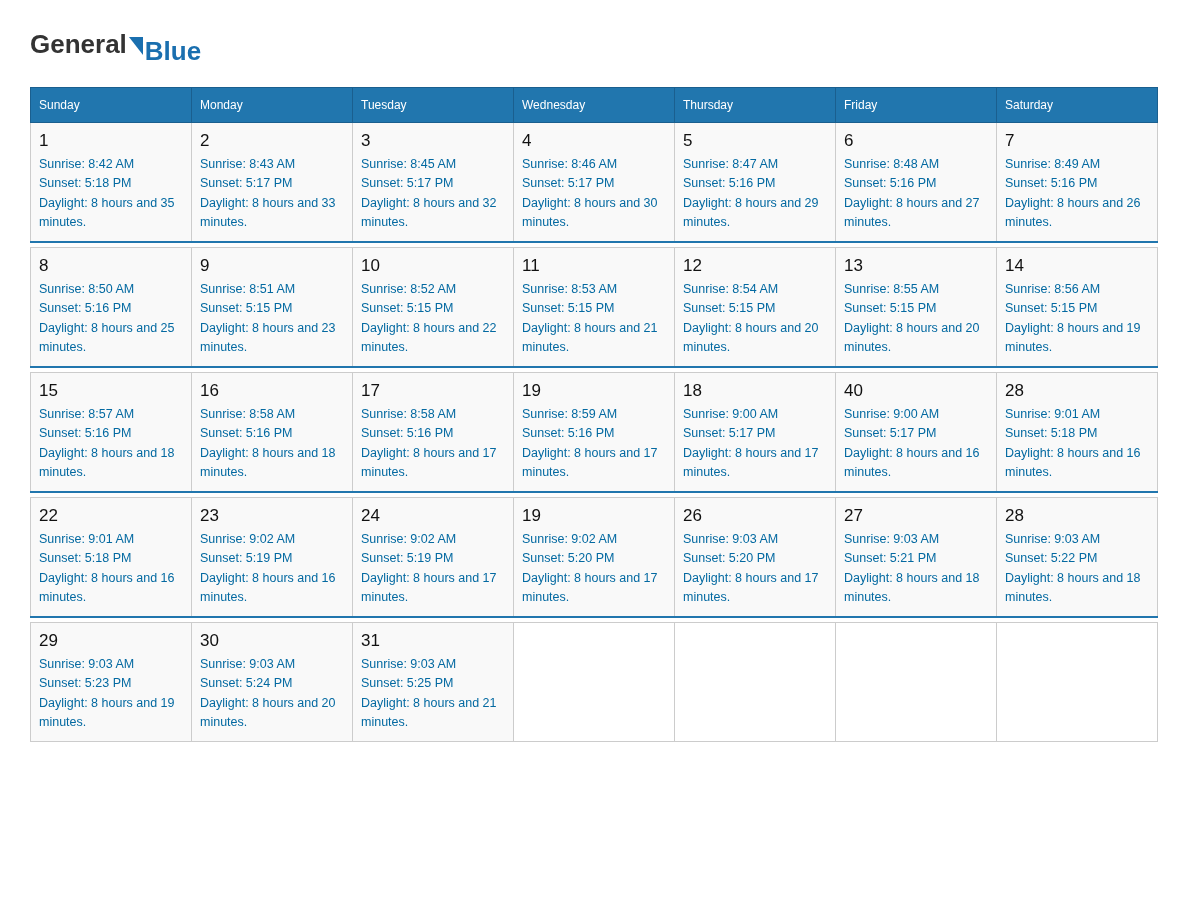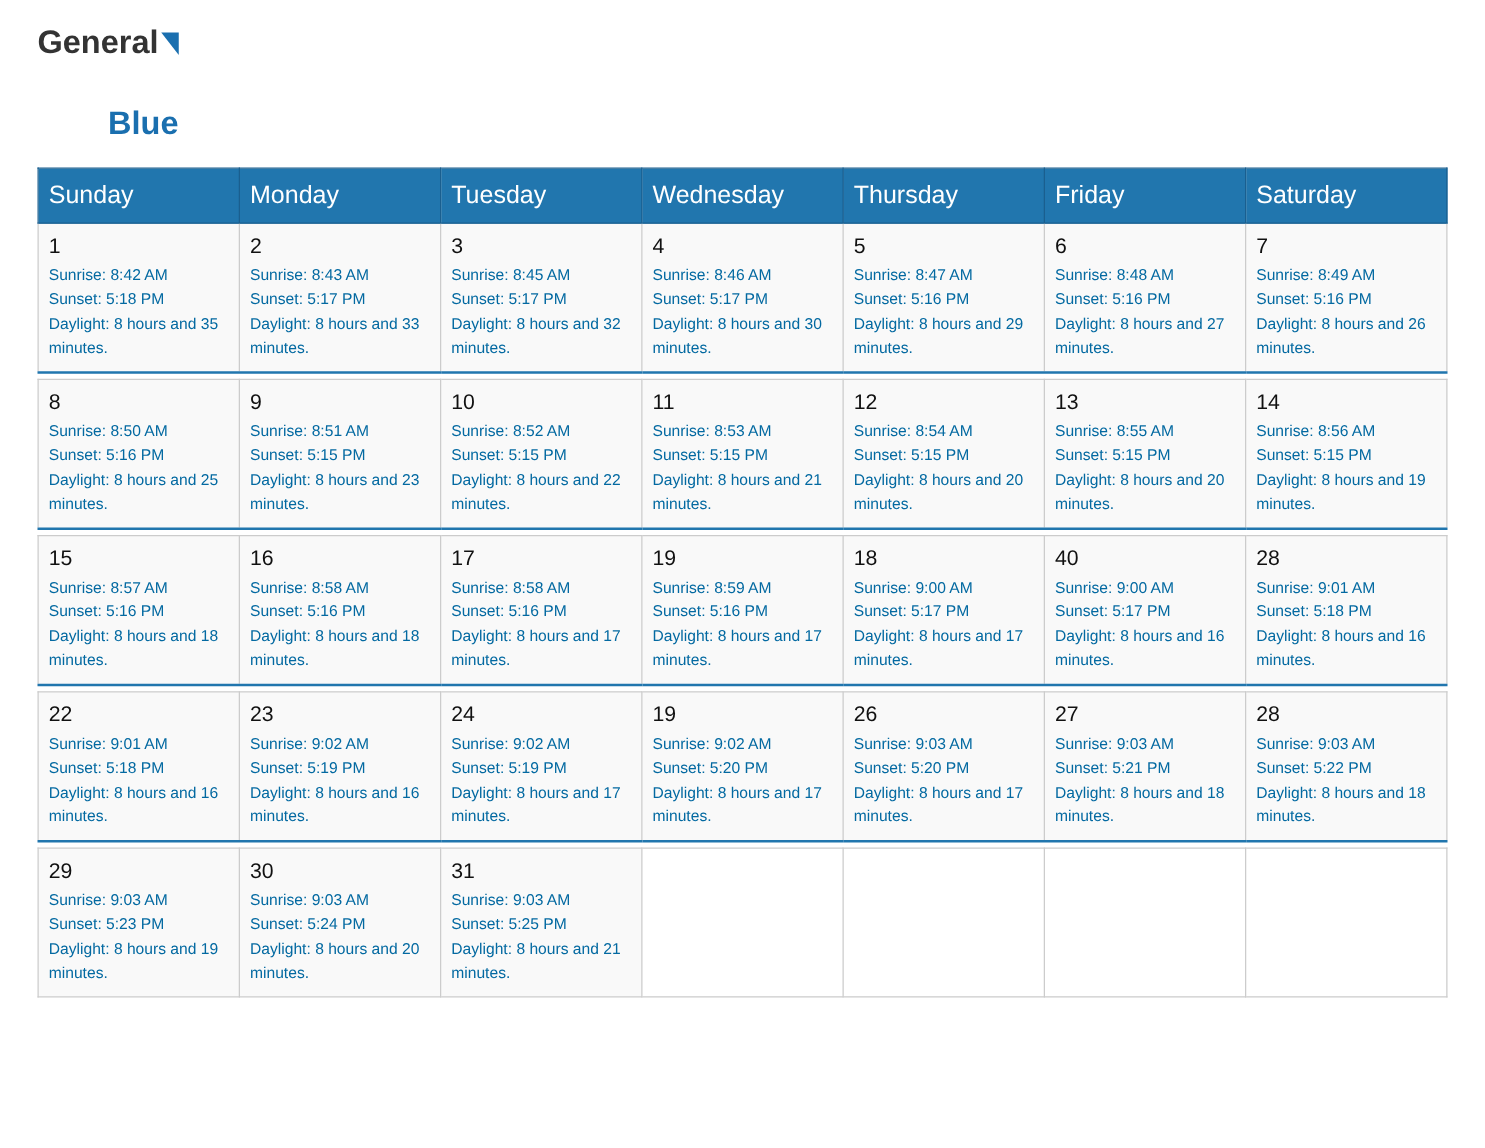--- a/index.html
+++ b/index.html
@@ -11,23 +11,21 @@
       min-height: 918px;
     }
     .header {
       display: flex;
       justify-content: space-between;
       align-items: flex-start;
       margin-bottom: 20px;
     }
     .logo {
       display: flex;
-      flex-direction: column;
-      align-items: flex-end;
-      gap: 21px;
+      align-items: center;
     }
     .logo-top {
       display: flex;
       align-items: center;
       font-size: 26px;
       font-weight: bold;
       color: #333;
       line-height: 1;
     }
     .logo-general { color: #333; }
@@ -69,21 +67,21 @@
     table {
       width: 100%;
       border-collapse: collapse;
       table-layout: fixed;
     }
     thead tr th {
       background-color: #2176ae;
       color: #fff;
       padding: 10px 8px;
       text-align: left;
-      font-size: 20px;
+      font-size: 12px;
       font-weight: normal;
       border: 1px solid #1a5f8f;
     }
     tbody tr td {
       vertical-align: top;
       padding: 8px 8px;
       border: 1px solid #ccc;
       font-size: 13px;
       color: #222;
       height: 110px;

